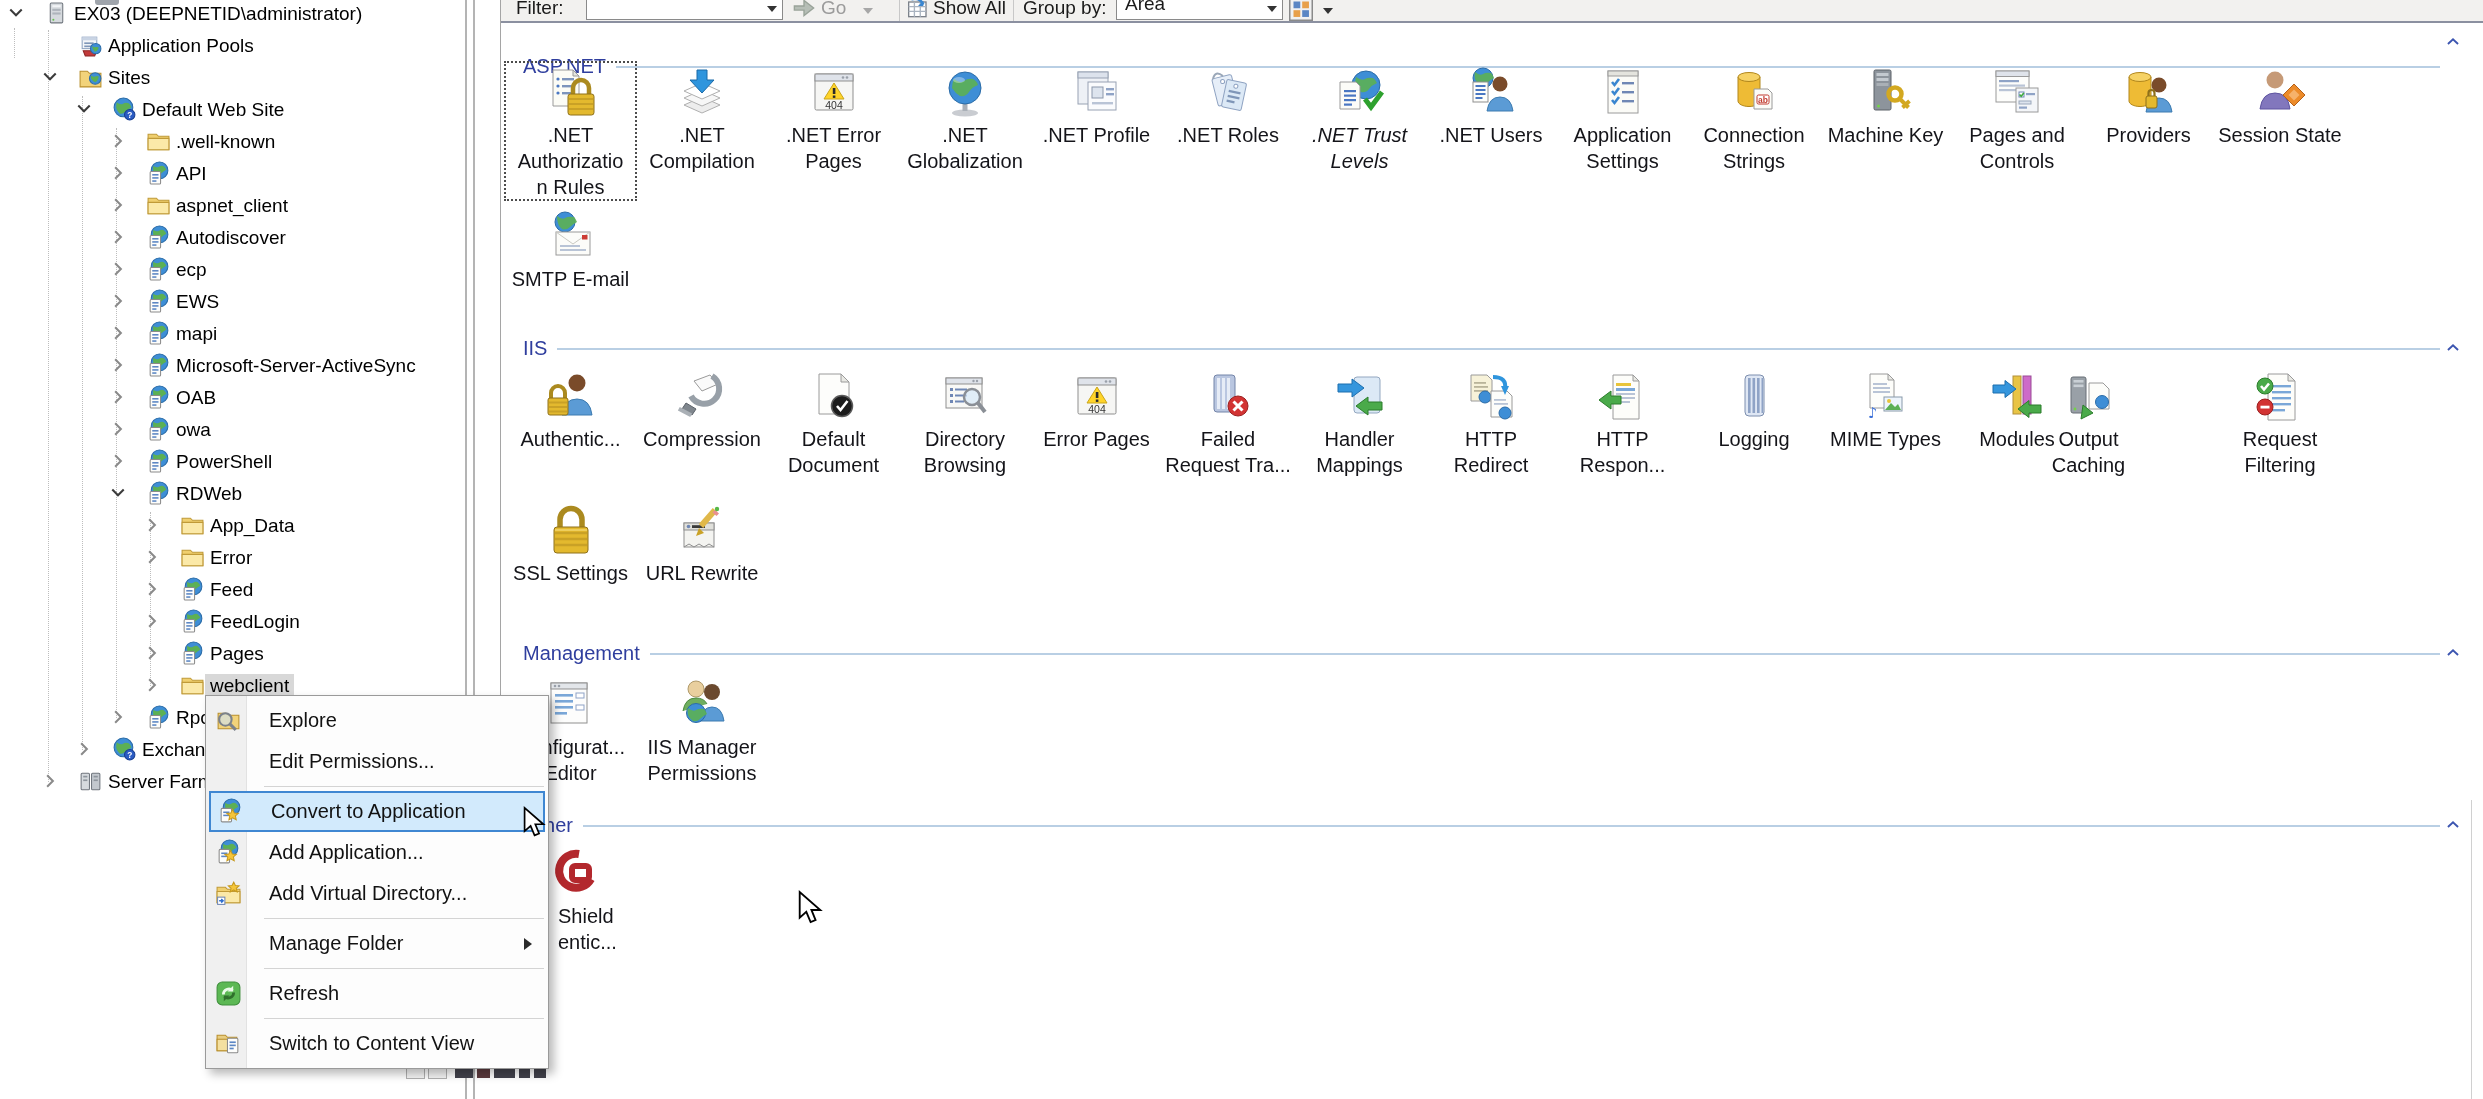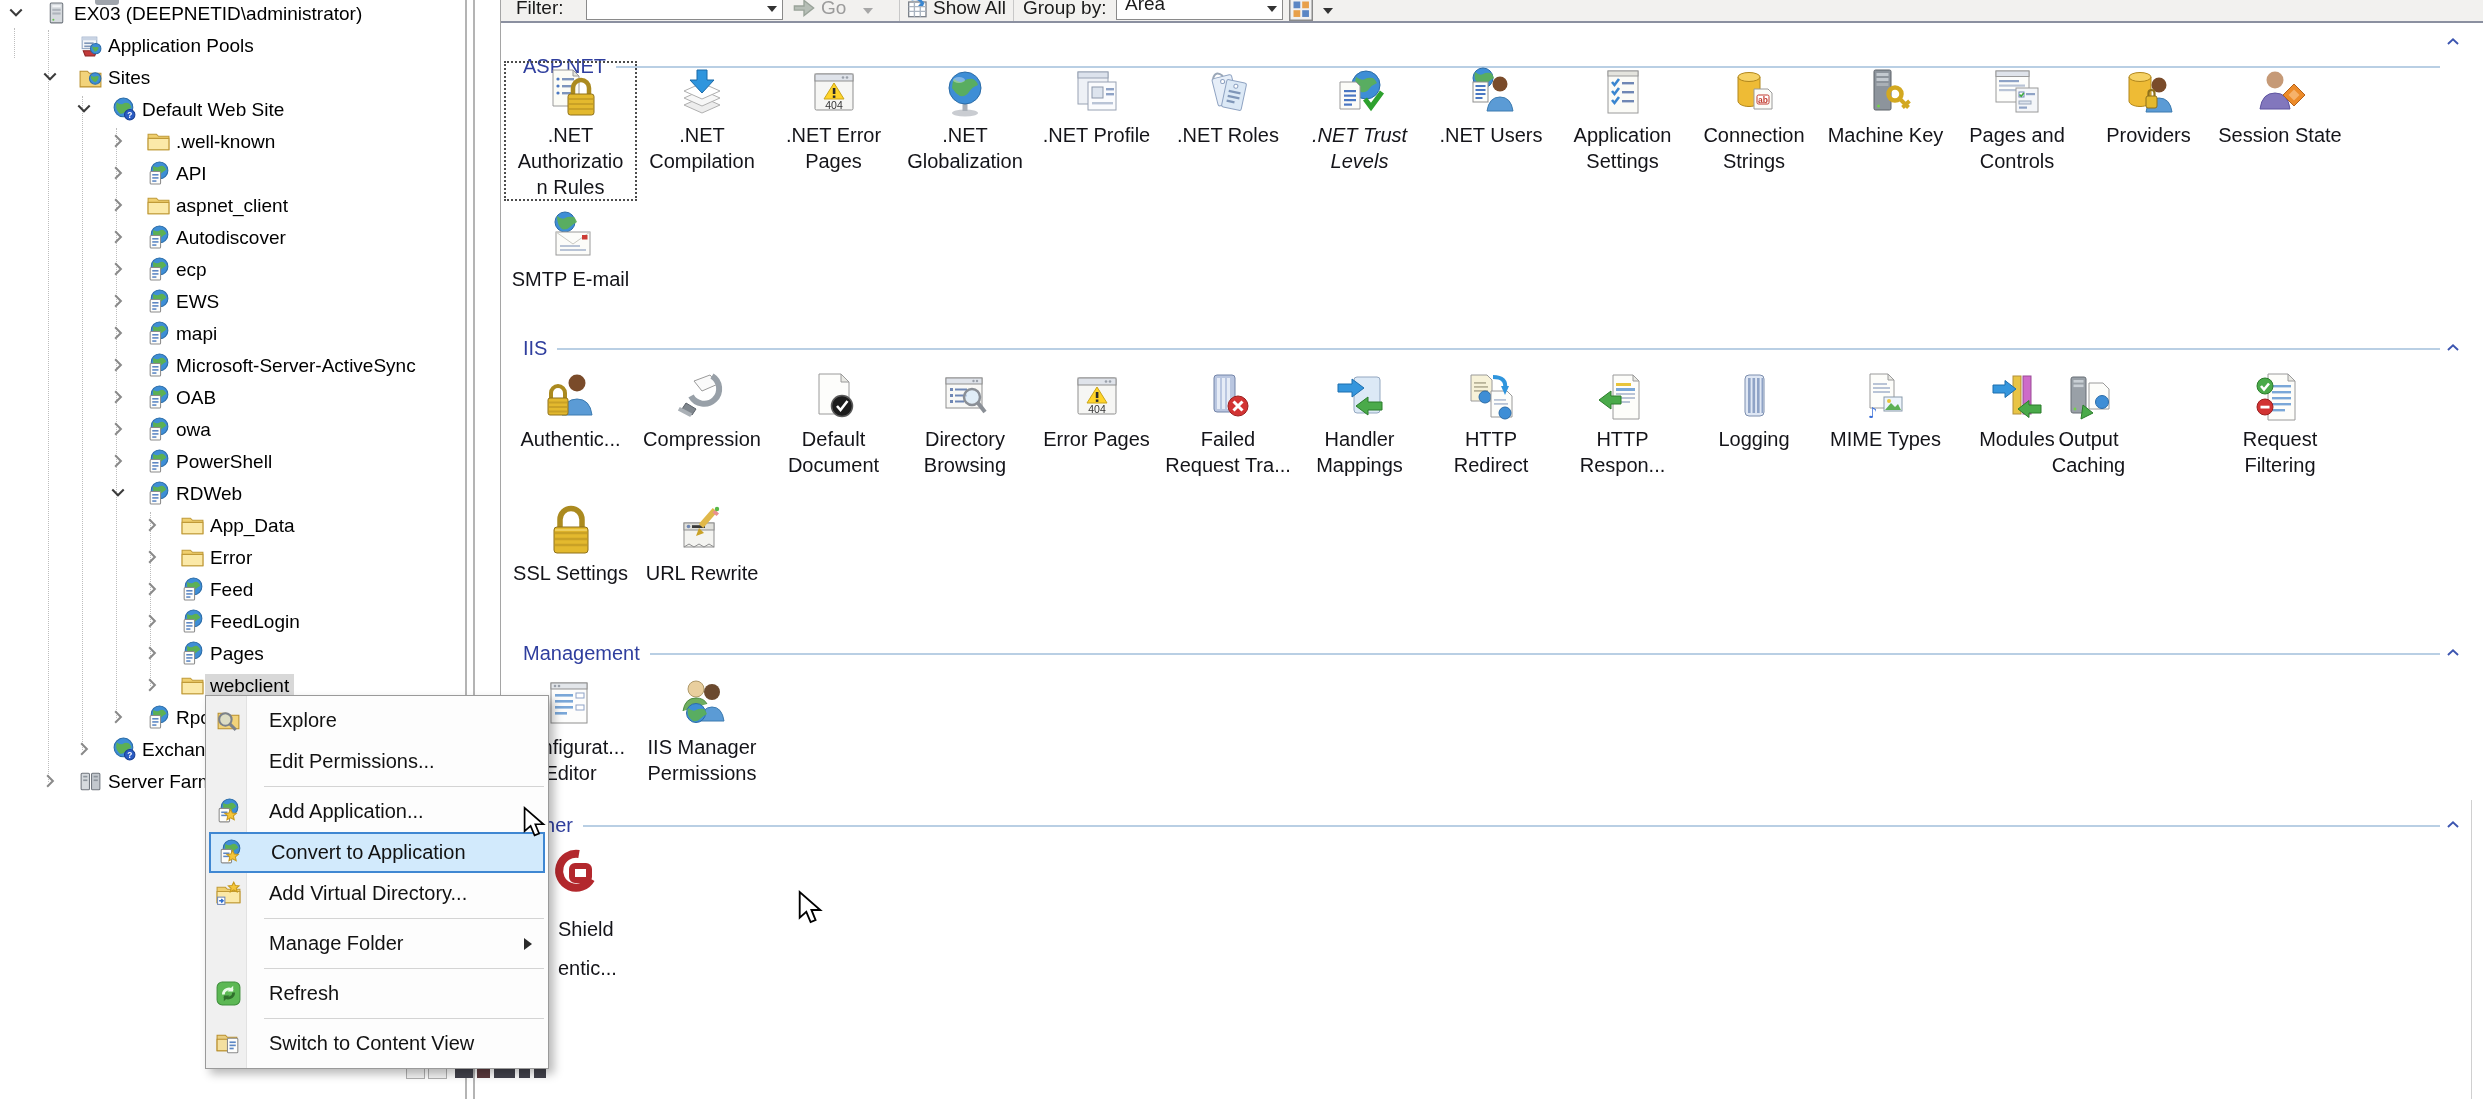--- a/index.html
+++ b/index.html
@@ -27,21 +27,21 @@
   .ghead{position:absolute;left:22px;right:44px;height:24px;display:flex;align-items:center;}
   .gtitle{font-size:20px;color:#2f3e9e;white-space:nowrap;}
   .gline{flex:1;border-top:2px solid #b9cfe4;margin-left:10px;margin-top:2px;}
   .gchev{position:absolute;width:18px;height:13px;}
   .cell{position:absolute;width:131px;text-align:center;}
   .cellinner{padding-top:2px;}
   .cell.selected .cellinner{outline:2px dotted #4c4c4c;outline-offset:-1px;}
   .icobox{height:58px;display:flex;align-items:center;justify-content:center;}
   .flabel{font-size:20px;line-height:26px;color:#141419;}
   .cell.frag{text-align:left;}
-  .cell.frag .flabel{padding-left:53px;margin-top:13px;}
+  .cell.frag .flabel{padding-left:53px;}
   
   #context-menu{position:absolute;left:205px;top:695px;width:344px;height:374px;background:#fdfdfd;
     border:1px solid #9a9a9a;box-shadow:5px 5px 9px rgba(0,0,0,.28);box-sizing:border-box;z-index:50;padding:4px 0;}
   #menu-gutter{position:absolute;left:0;top:0;bottom:0;width:40px;background:#f0f0f0;border-right:1px solid #e2e2e2;}
   .mitem{position:relative;height:41px;display:flex;align-items:center;}
   .mitem .mtext{position:absolute;left:63px;font-size:20px;color:#121212;white-space:nowrap;}
   .mitem .micon{position:absolute;left:9px;width:27px;height:27px;}
   .mitem.hl{background:#d2eafc;border:2px solid #3f87d2;box-sizing:border-box;margin:0 3px;}
   .mitem.hl .mtext{left:60px;}
   .mitem.hl .micon{left:6px;}
@@ -1073,41 +1073,41 @@
               <path d="M14.5 16.5L20 22" stroke="#7c828a" stroke-width="3"></path>
             </svg></span>
           <span class="mtext">Explore</span>
         </div>
         <div class="mitem">
           <span class="mtext">Edit Permissions...</span>
         </div>
         <div class="msep">
           <div></div>
         </div>
+        <div class="mitem hl">
+          <span class="micon"><svg viewBox="0 0 26 26" width="27" height="27">
+              <circle cx="14" cy="9" r="8" fill="#3e8ed6" stroke="#2b6ca8"></circle>
+              <path d="M8 4.5q3 2.5 5.5 1T18 5q2 1.5 2.5 3.5-3 1.5-5 3.5t-5 2Q8.5 12 8 9.5q-.5-2.5 0-5z" fill="#5cb054"></path>
+              <rect x="4" y="10" width="10" height="13" rx="1" fill="#fdfdfb" stroke="#8a8a8a"></rect>
+              <rect x="6" y="13" width="6" height="1.5" fill="#5b86c4"></rect>
+              <rect x="6" y="16" width="6" height="1.5" fill="#5b86c4"></rect>
+              <path d="M15 11l1.7 3.4 3.8.4-2.8 2.5.8 3.7-3.5-2-3.5 2 .8-3.7-2.8-2.5 3.8-.4z" fill="#f5c53a" stroke="#c79a1e"></path>
+            </svg></span>
+          <span class="mtext">Convert to Application</span>
+        </div>
         <div class="mitem">
           <span class="micon"><svg viewBox="0 0 26 26" width="27" height="27">
               <circle cx="14" cy="9" r="8" fill="#3e8ed6" stroke="#2b6ca8"></circle>
               <path d="M8 4.5q3 2.5 5.5 1T18 5q2 1.5 2.5 3.5-3 1.5-5 3.5t-5 2Q8.5 12 8 9.5q-.5-2.5 0-5z" fill="#5cb054"></path>
               <rect x="4" y="10" width="10" height="13" rx="1" fill="#fdfdfb" stroke="#8a8a8a"></rect>
               <rect x="6" y="13" width="6" height="1.5" fill="#5b86c4"></rect>
               <rect x="6" y="16" width="6" height="1.5" fill="#5b86c4"></rect>
               <path d="M15 11l1.7 3.4 3.8.4-2.8 2.5.8 3.7-3.5-2-3.5 2 .8-3.7-2.8-2.5 3.8-.4z" fill="#f5c53a" stroke="#c79a1e"></path>
             </svg></span>
           <span class="mtext">Add Application...</span>
-        </div>
-        <div class="mitem hl">
-          <span class="micon"><svg viewBox="0 0 26 26" width="27" height="27">
-              <circle cx="14" cy="9" r="8" fill="#3e8ed6" stroke="#2b6ca8"></circle>
-              <path d="M8 4.5q3 2.5 5.5 1T18 5q2 1.5 2.5 3.5-3 1.5-5 3.5t-5 2Q8.5 12 8 9.5q-.5-2.5 0-5z" fill="#5cb054"></path>
-              <rect x="4" y="10" width="10" height="13" rx="1" fill="#fdfdfb" stroke="#8a8a8a"></rect>
-              <rect x="6" y="13" width="6" height="1.5" fill="#5b86c4"></rect>
-              <rect x="6" y="16" width="6" height="1.5" fill="#5b86c4"></rect>
-              <path d="M15 11l1.7 3.4 3.8.4-2.8 2.5.8 3.7-3.5-2-3.5 2 .8-3.7-2.8-2.5 3.8-.4z" fill="#f5c53a" stroke="#c79a1e"></path>
-            </svg></span>
-          <span class="mtext">Convert to Application</span>
         </div>
         <div class="mitem">
           <span class="micon"><svg viewBox="0 0 26 26" width="27" height="27">
               <path d="M2 7h8l2 2h12v13H2z" fill="#f0cf6e" stroke="#c09a38"></path>
               <path d="M2 11h22v11H2z" fill="#fbe9a8" stroke="#c09a38"></path>
               <rect x="2.5" y="16.5" width="7" height="7" fill="#fff" stroke="#6f87b5"></rect>
               <path d="M4 20h3.5M6 18.2l1.8 1.8L6 21.8" stroke="#2f6fd0" stroke-width="1.4" fill="none"></path>
               <path d="M18 2l1.6 3.2 3.6.4-2.7 2.4.8 3.5-3.3-1.9-3.3 1.9.8-3.5-2.7-2.4 3.6-.4z" fill="#f5c53a" stroke="#c79a1e"></path>
             </svg></span>
           <span class="mtext">Add Virtual Directory...</span>

